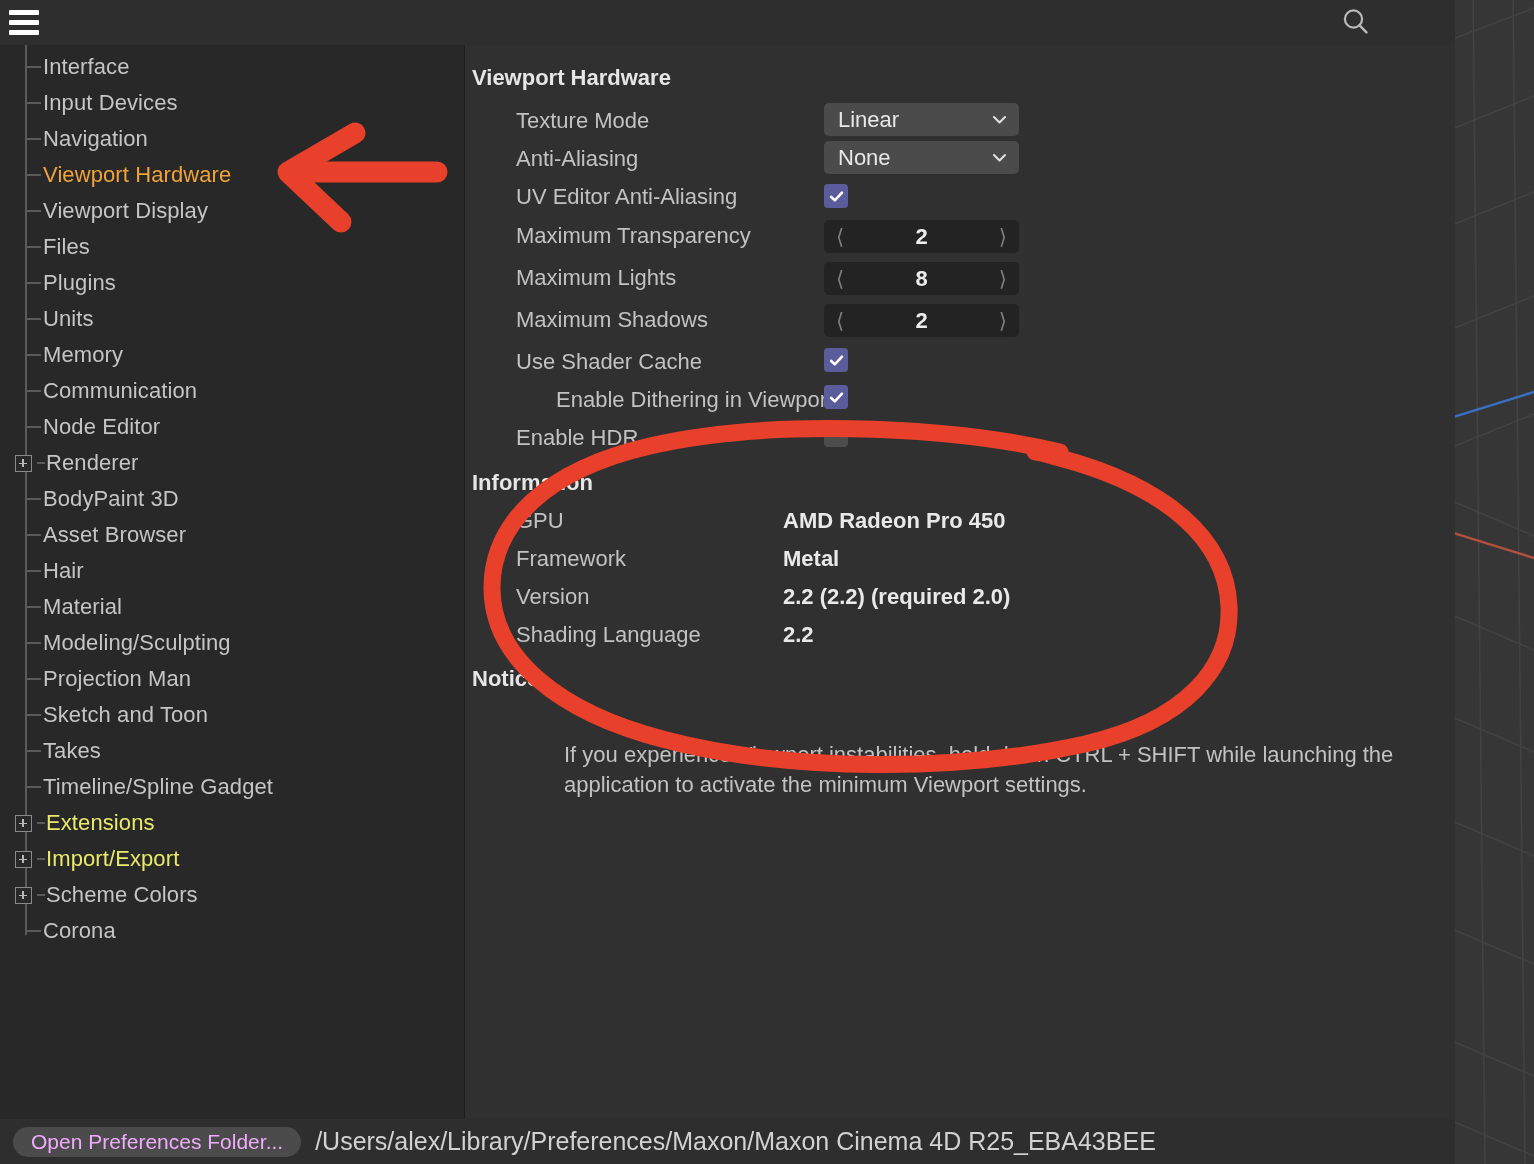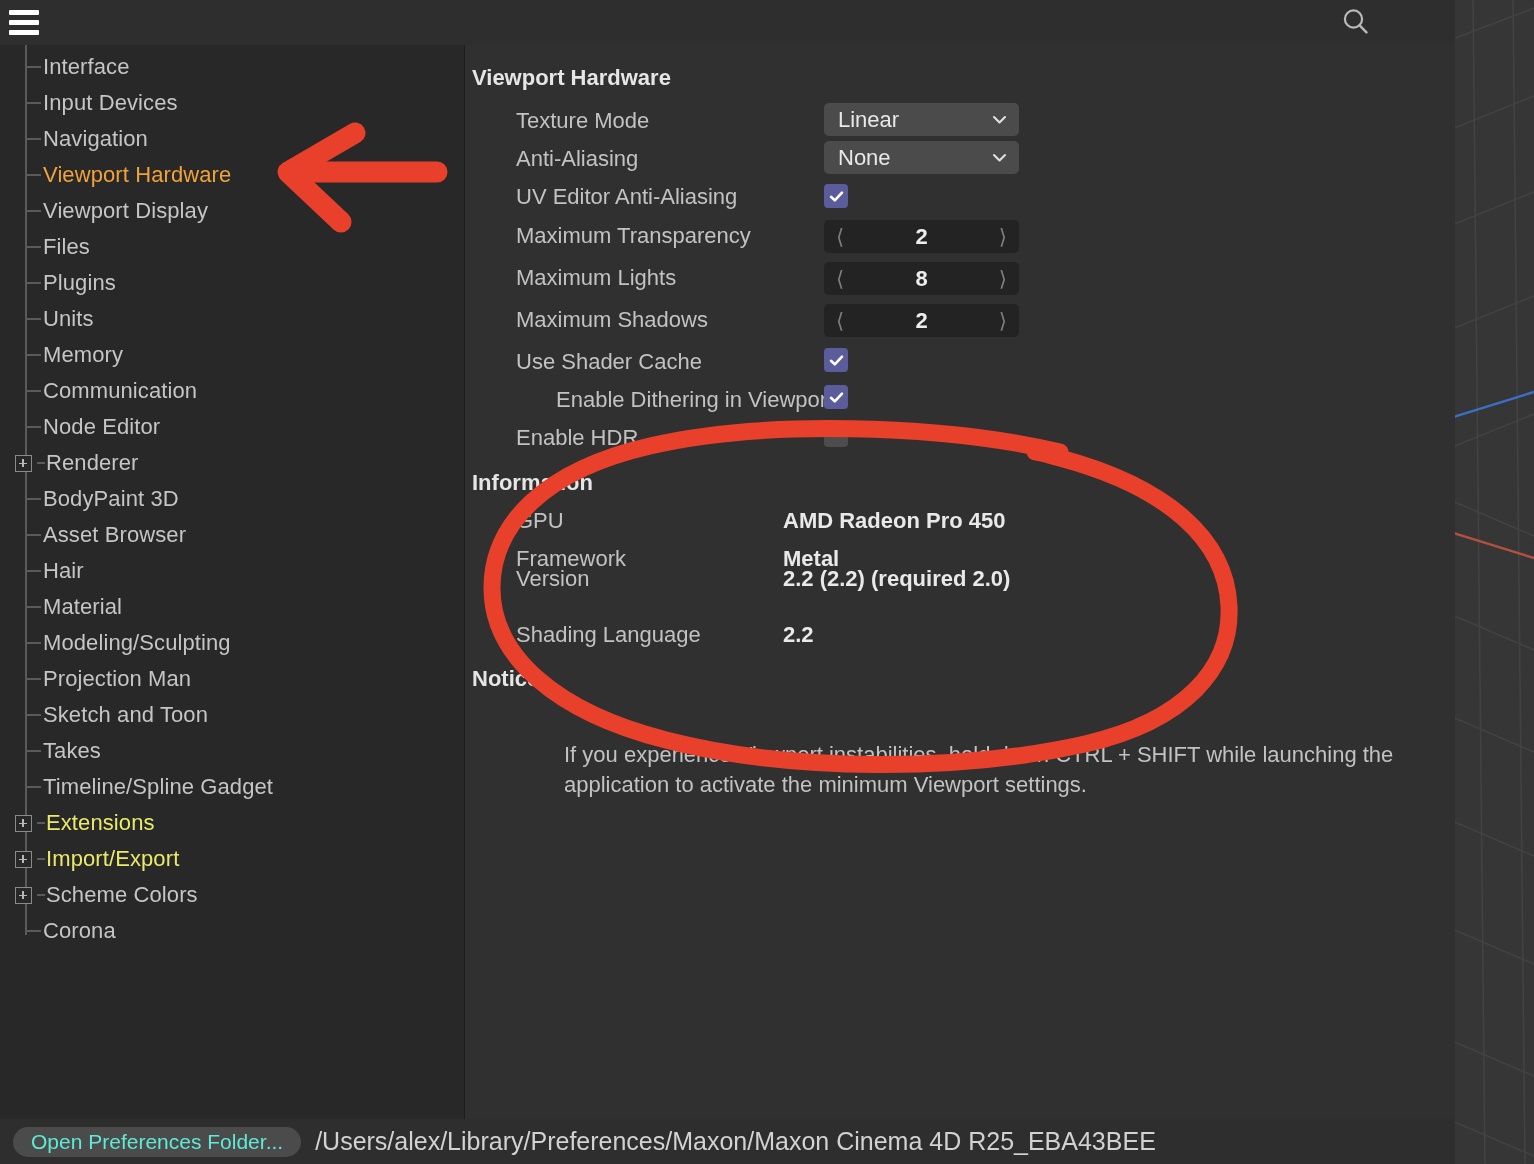--- a/index.html
+++ b/index.html
@@ -145,21 +145,21 @@
     background:#2e2e2e; display:flex; align-items:center;
   }
   #bottom-divider {
     position:absolute; left:0; top:1119px; width:1455px; height:1px;
     background:#4a4a4a;
   }
   #open-prefs-btn {
     margin-left:13px; height:30px; padding:0 18px; border-radius:15px;
     background:#4b4b4b; display:flex; align-items:center; cursor:pointer;
   }
-  #open-prefs-btn span { font-size:21px; color:#5eead4; line-height:1; }
+  #open-prefs-btn span { font-size:21px; color:#f0abfc; line-height:1; }
   #prefs-path {
     margin-left:14px; font-size:25px; color:#d2d2d2;
     white-space:nowrap; line-height:1;
   }
 
   
   #annotations {
     position:absolute; left:0; top:0; width:1534px; height:1164px;
     pointer-events:none;
   }
@@ -408,21 +408,21 @@
     <div class="section-title" style="top:425px;">Information</div>
 
     <div class="info-row" style="top:457px;">
       <span class="info-key">GPU</span>
       <span class="info-val">AMD Radeon Pro 450</span>
     </div>
     <div class="info-row" style="top:495px;">
       <span class="info-key">Framework</span>
       <span class="info-val">Metal</span>
     </div>
-    <div class="info-row" style="top:515px;">
+    <div class="info-row" style="top:533px;">
       <span class="info-key">Version</span>
       <span class="info-val">2.2 (2.2) (required 2.0)</span>
     </div>
     <div class="info-row" style="top:571px;">
       <span class="info-key">Shading Language</span>
       <span class="info-val">2.2</span>
     </div>
 
     <div class="section-title" style="top:621px;">Notice</div>
     <div id="notice-text">If you experience Viewport instabilities, hold down CTRL + SHIFT while launching the application to activate the minimum Viewport settings.</div>

